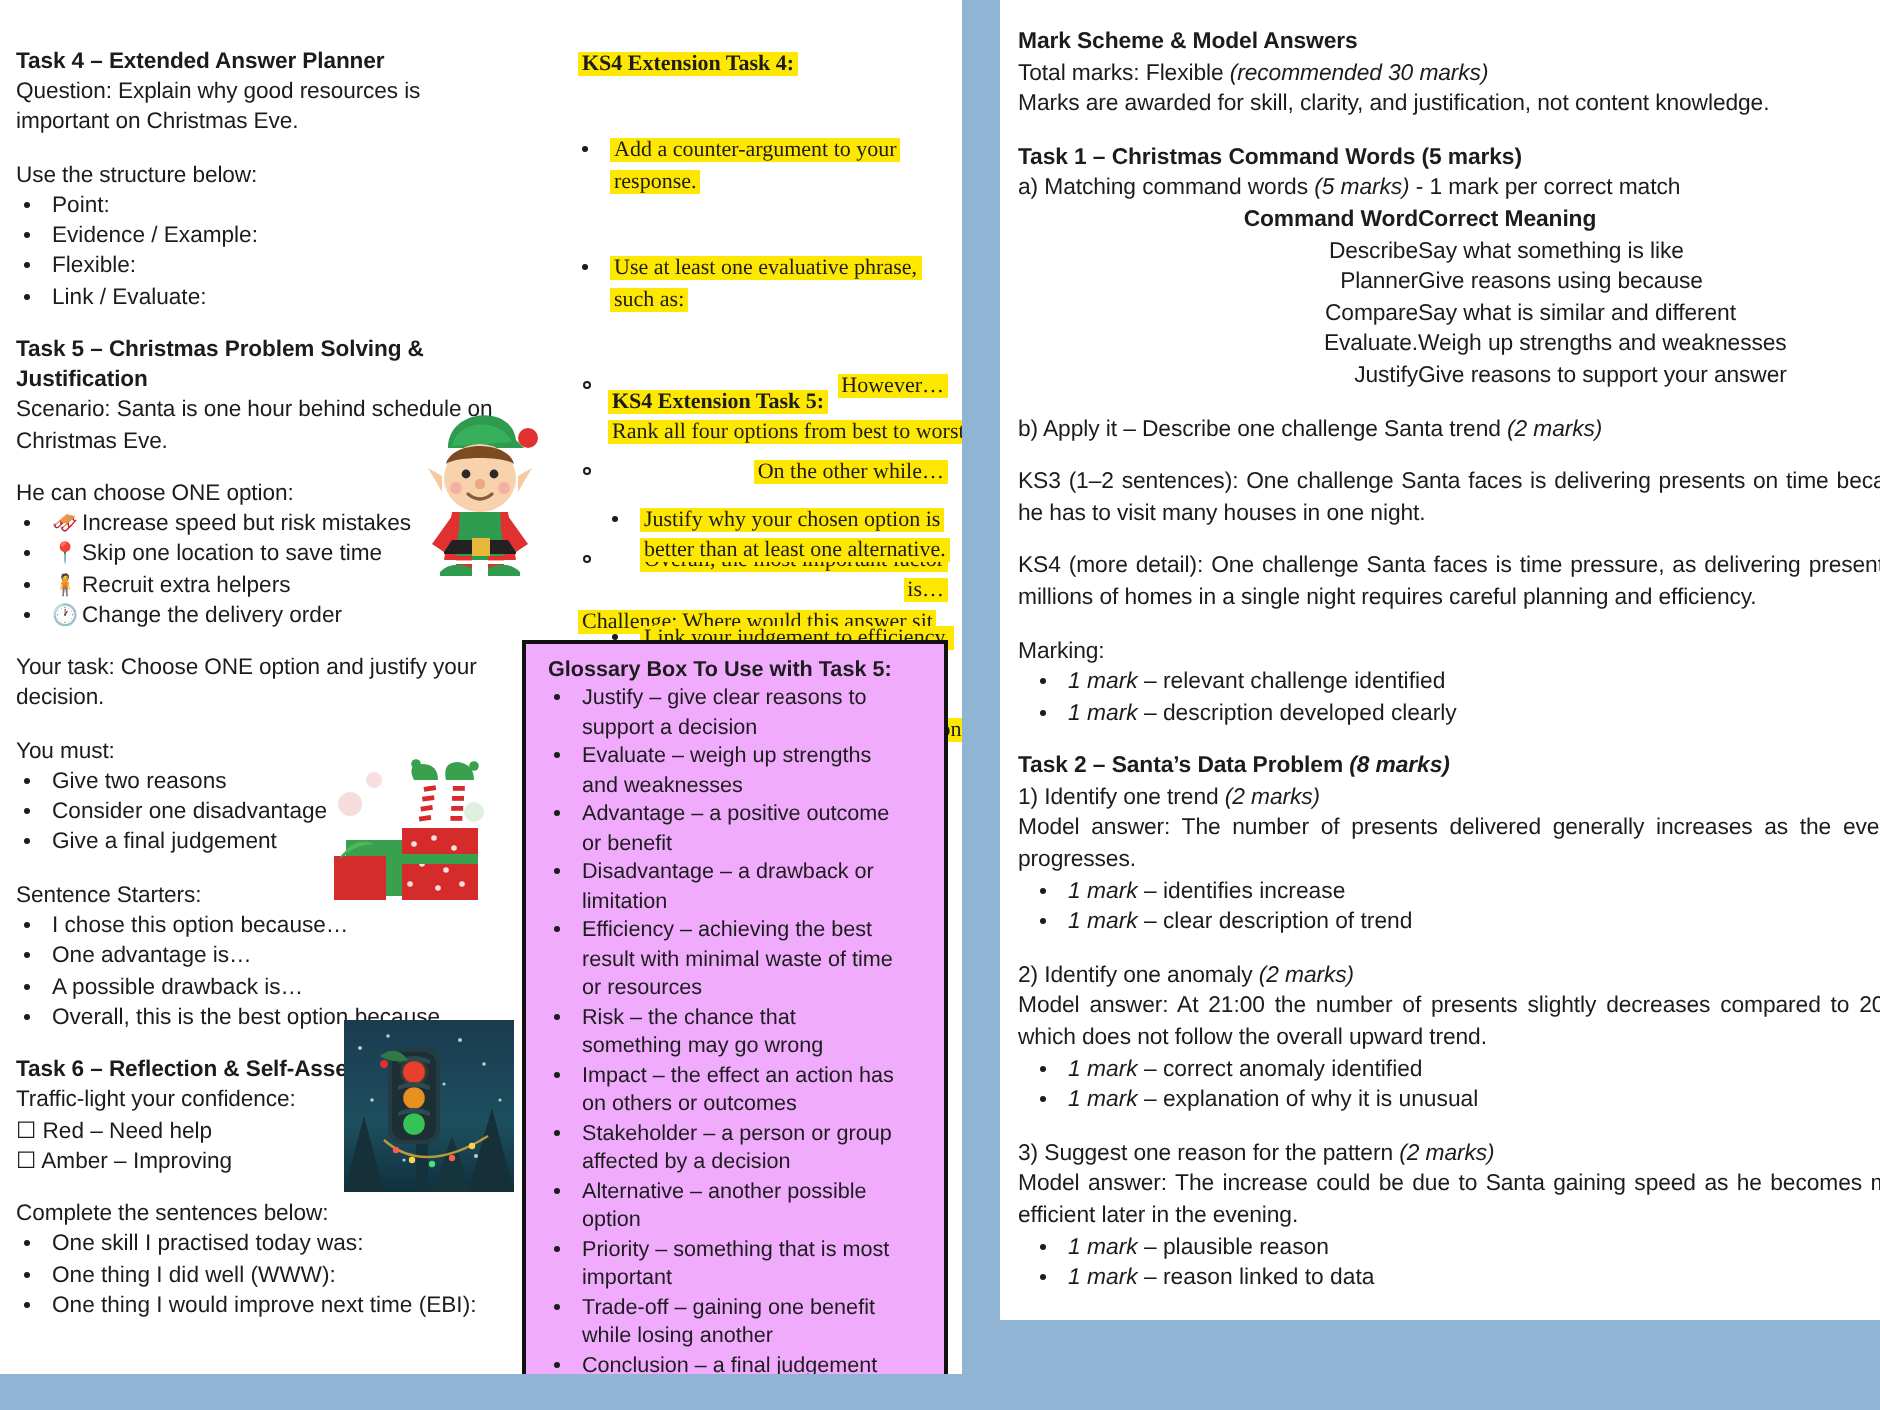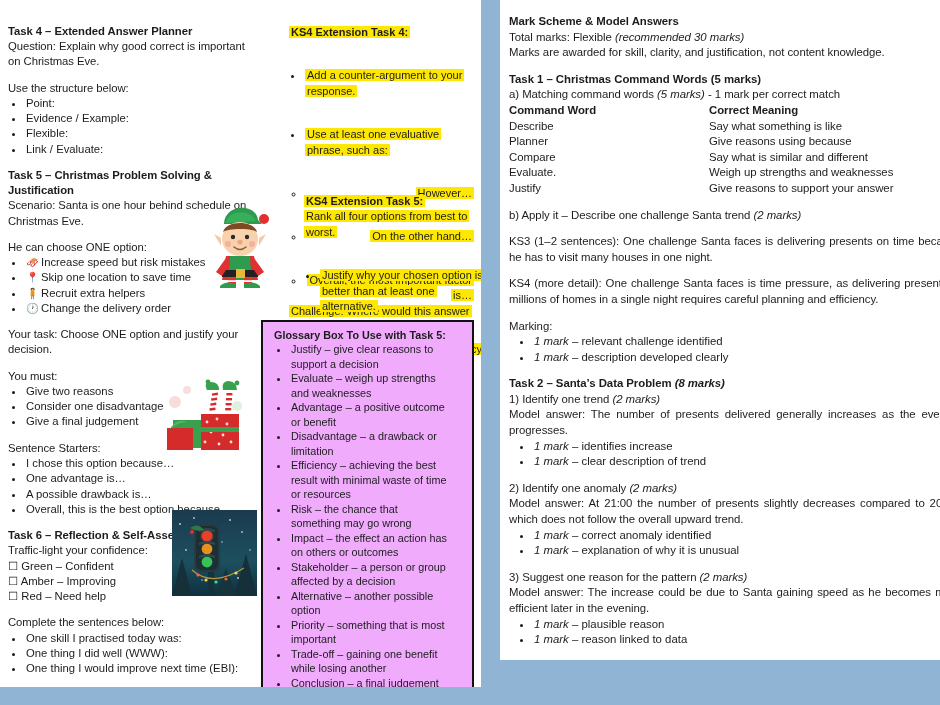--- a/index.html
+++ b/index.html
@@ -105,20 +105,21 @@
     top: 510px;
     width: 85px;
     height: 86px;
     border: 0;
   }
 
   
   .ks-box {
     position: absolute;
     width: 185px;
+    font-family: Liberation Serif, serif;
   }
   .ks-box .hl {
     background: #ffe800;
     box-decoration-break: clone;
     -webkit-box-decoration-break: clone;
     padding: 0 2px;
     line-height: 15.4px;
   }
   .ks-box .ln {
     font-size: 11px;
@@ -157,36 +158,36 @@
   .right-col {
     left: 9px;
     top: 14px;
     width: 452px;
   }
   .right-col .t { font-size: 11.4px; line-height: 15.6px; }
   .just { text-align: justify; }
   .two-col {
     display: flex;
   }
-  .two-col .c1 { width: 200px; flex: 0 0 200px; }
+  .two-col .c1 { width: 200px; flex: 0 0 200px; text-align: right; }
   .two-col .c2 { flex: 1; }
   .right-col ul.list li { font-size: 11.4px; line-height: 15.6px; }
   .right-col ul.list { padding-left: 24px; }
 </style>
 </head>
 <body>
 
 <div class="canvas">
 
   <div class="page page-left">
 
     <div class="col left-col">
 
       <div class="t b">Task 4 – Extended Answer Planner</div>
-      <div class="t">Question: Explain why good correct is important on Christmas Eve.</div>
+      <div class="t">Question: Explain why good resources is important on Christmas Eve.</div>
       <div class="sp"></div>
       <div class="t">Use the structure below:</div>
       <ul class="list">
         <li>Point:</li>
         <li>Evidence / Example:</li>
         <li>Flexible:</li>
         <li>Link / Evaluate:</li>
       </ul>
       <div class="sp"></div>
 
@@ -225,23 +226,22 @@
         <li>I chose this option because…</li>
         <li>One advantage is…</li>
         <li>A possible drawback is…</li>
         <li>Overall, this is the best option because…</li>
       </ul>
       <div class="sp"></div>
 
       <div class="t b">Task 6 – Reflection &amp; Self-Assessment</div>
       <div class="t">Traffic-light your confidence:</div>
       <ul class="nb">
-        <li>☐ Green – Confident</li>
+        <li>☐ Red – Need help</li>
         <li>☐ Amber – Improving</li>
-        <li>☐ Red – Need help</li>
       </ul>
       <div class="sp"></div>
       <div class="t">Complete the sentences below:</div>
       <ul class="list">
         <li>One skill I practised today was:</li>
         <li>One thing I did well (WWW):</li>
         <li>One thing I would improve next time (EBI):</li>
       </ul>
     </div>
 
@@ -402,21 +402,21 @@
     </div>
 
     <div class="ks-box" style="left:289px; top:25px;">
       <div class="ln"><span class="hl b">KS4 Extension Task 4:</span></div>
       <ul class="list">
         <li><span class="hl">Add a counter-argument to your response.</span></li>
         <li><span class="hl">Use at least one evaluative phrase, such as:</span></li>
       </ul>
       <ul class="sub">
         <li><span class="hl">However…</span></li>
-        <li><span class="hl">On the other hand…</span></li>
+        <li><span class="hl">On the other while…</span></li>
         <li><span class="hl">Overall, the most important factor is…</span></li>
       </ul>
       <div class="ln"><span class="hl">Challenge: Where would this answer sit on a GCSE level-based mark scheme?</span></div>
     </div>
 
     <div class="ks-box" style="left:304px; top:194px;">
       <div class="ln"><span class="hl b">KS4 Extension Task 5:</span></div>
       <div class="ln"><span class="hl">Rank all four options from best to worst.</span></div>
       <ul class="list">
         <li><span class="hl">Justify why your chosen option is better than at least one alternative.</span></li>

